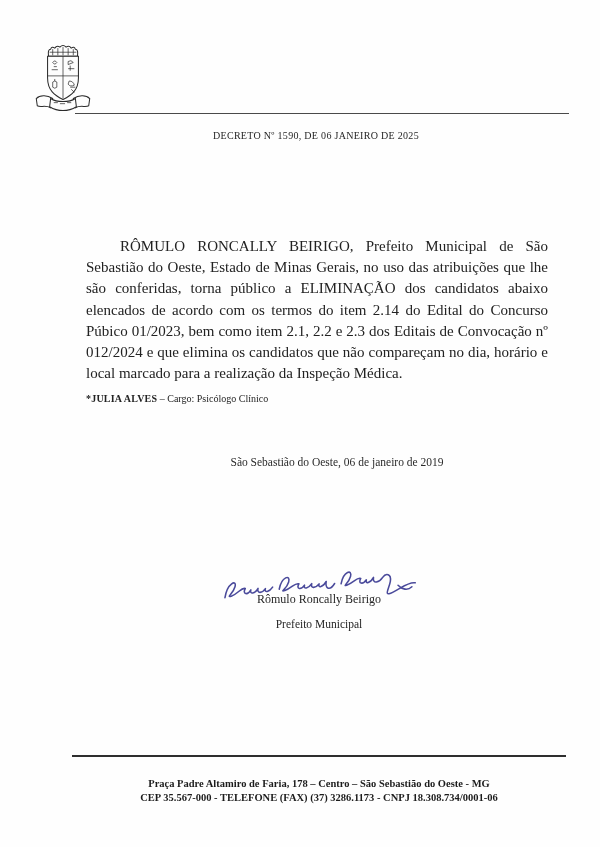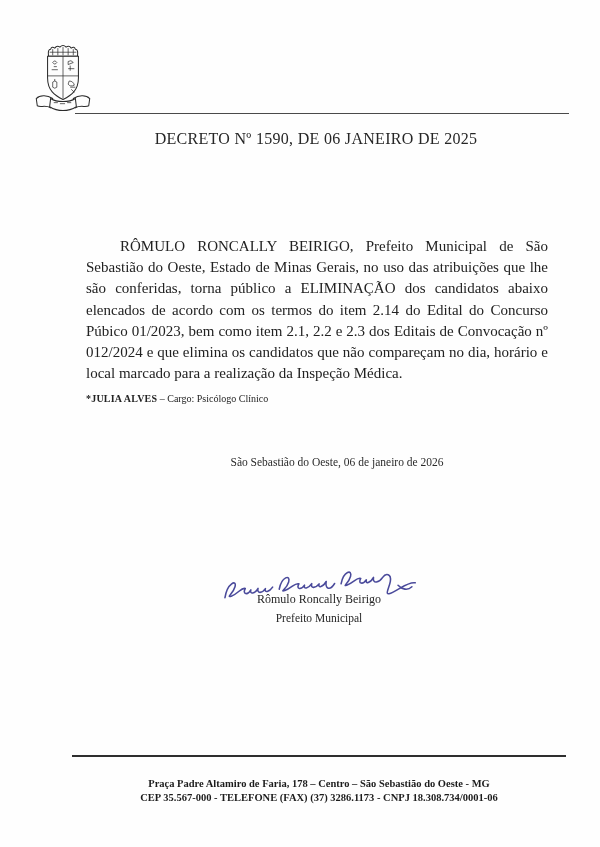--- a/index.html
+++ b/index.html
@@ -22,21 +22,21 @@
     text-align: center; padding-left: 34px;
     font-size: 15px; line-height: 21px; letter-spacing: 0.6px;
     color: #232323;
   }
   .header-rule { left: 75px; top: 113px; width: 494px; height: 1px; background: #4a4a4a; }
 
   
   .decree-heading {
     left: 0; right: 0; top: 130px;
     text-align: center; padding-left: 32px;
-    font-size: 16px; letter-spacing: 0.3px; color: #262626;
+    font-size: 10px; letter-spacing: 0.3px; color: #262626;
   }
 
   
   .decree-title {
     left: 0; right: 0; top: 179px;
     text-align: center; padding-left: 26px;
     font-weight: bold; font-size: 15.5px; line-height: 23px; letter-spacing: 0.3px;
     color: #171717;
   }
 
@@ -63,21 +63,21 @@
     left: 0; right: 0; top: 562px;
     text-align: center; padding-left: 38px;
   }
   .signature-svg {
     display: inline-block;
     width: 212px; height: 42px;
     transform: rotate(-5deg);
     margin-bottom: -16px;
   }
   .signer-name { font-size: 12px; color: #262626; }
-  .signer-role { font-size: 11.5px; margin-top: 5px; color: #262626; }
+  .signer-role { font-size: 11.5px; margin-top: 11px; color: #262626; }
 
   
   .footer {
     left: 72px; top: 755px; width: 494px;
     border-top: 2px solid #2e2e2e;
     padding-top: 20px;
     text-align: center;
     font-weight: bold; font-size: 10.5px; line-height: 13.5px;
     color: #1c1c1c;
   }
@@ -116,21 +116,21 @@
 
   <div class="abs decree-heading">DECRETO Nº 1590, DE 06 JANEIRO DE 2025</div>
 
   <div class="abs decree-title">
   </div>
 
   <div class="abs body-paragraph">RÔMULO RONCALLY BEIRIGO, Prefeito Municipal de São Sebastião do Oeste, Estado de Minas Gerais, no uso das atribuições que lhe são conferidas, torna público a ELIMINAÇÃO dos candidatos abaixo elencados de acordo com os termos do item 2.14 do Edital do Concurso Púbico 01/2023, bem como item 2.1, 2.2 e 2.3 dos Editais de Convocação nº 012/2024 e que elimina os candidatos que não compareçam no dia, horário e local marcado para a realização da Inspeção Médica.</div>
 
   <div class="abs candidate-line"><b>*JULIA ALVES</b><span> – Cargo: Psicólogo Clínico</span></div>
 
-  <div class="abs date-line">São Sebastião do Oeste, 06 de janeiro de 2026</div>
+  <div class="abs date-line">São Sebastião do Oeste, 06 de janeiro de 2019</div>
 
   <div class="abs signature-group">
     <svg class="signature-svg" viewBox="0 0 220 46" fill="none" stroke="currentColor" stroke-width="1.7" stroke-linecap="round" stroke-linejoin="round" style="color: rgb(74, 74, 155);">
       <path d="M6 30 C10 14 21 11 18 19 C15 27 7 30 13 29 C21 27 25 20 29 22 C25 28 31 30 35 24 C33 29 39 29 43 23 C41 29 47 29 51 24 C49 29 55 28 59 23"></path>
       <path d="M66 26 C70 12 80 11 77 19 C74 27 66 29 72 28 C80 26 84 20 88 22 C84 28 90 29 94 24 C92 29 98 28 102 23 C100 29 106 28 110 24 C108 29 114 28 118 22 C116 30 121 33 127 25"></path>
       <path d="M134 26 C138 12 148 11 145 19 C142 27 135 29 140 28 C148 26 152 20 156 22 C152 28 158 29 162 24 C160 29 166 28 170 22 C168 30 176 28 180 23 C184 18 190 20 188 28 C186 36 178 45 190 40 C200 36 208 30 215 32"></path>
       <path d="M196 33 C200 38 206 40 211 36"></path>
     </svg>
     <div class="signer-name">Rômulo Roncally Beirigo</div>
     <div class="signer-role">Prefeito Municipal</div>

